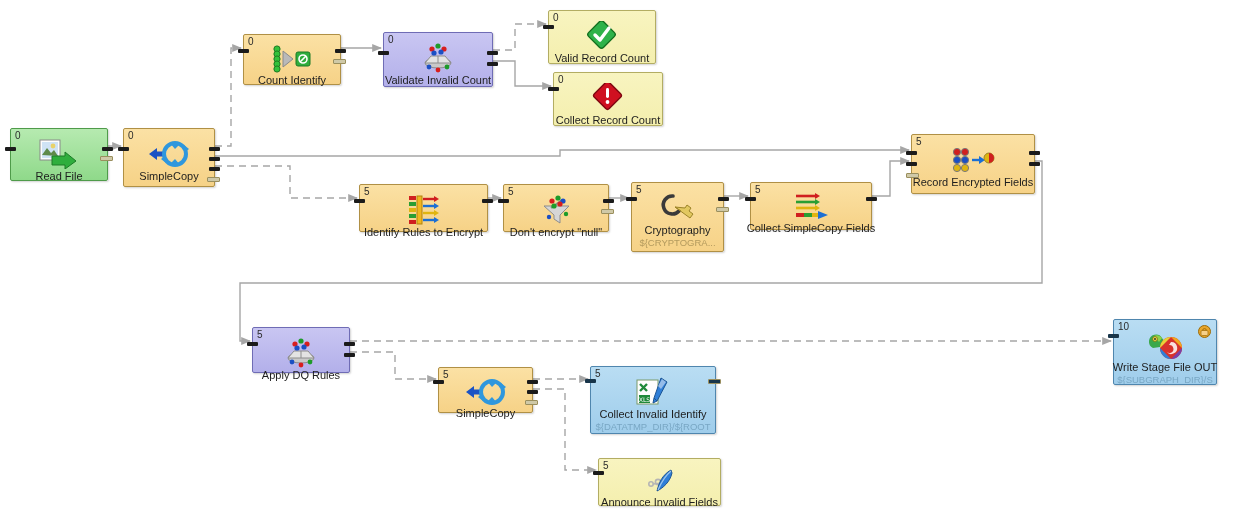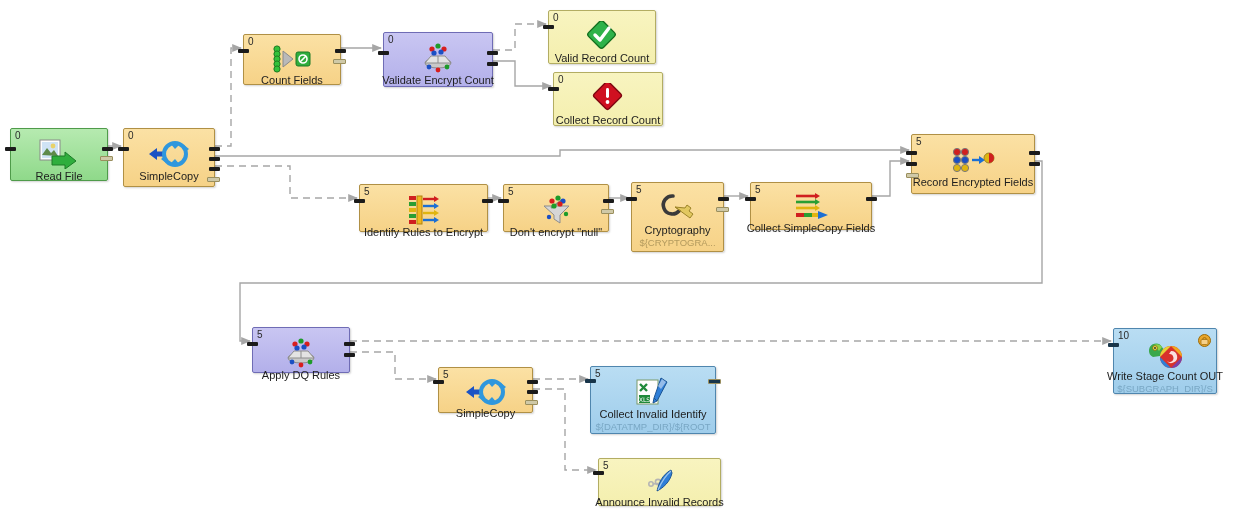--- a/index.html
+++ b/index.html
@@ -128,21 +128,21 @@
           <circle cx="6" cy="9" r="3.1" fill="#34c23a" stroke="#1d7a22"></circle>
           <circle cx="6" cy="14" r="3.1" fill="#34c23a" stroke="#1d7a22"></circle>
           <circle cx="6" cy="19" r="3.1" fill="#34c23a" stroke="#1d7a22"></circle>
           <circle cx="6" cy="24" r="3.1" fill="#34c23a" stroke="#1d7a22"></circle>
         <path d="M12 6 L22 14 L12 22 Z" fill="#b9b9b9" stroke="#8a8a8a"></path>
         <rect x="25" y="7" width="14" height="14" rx="2" fill="#2fae3d" stroke="#1c7a26"></rect>
         <circle cx="32" cy="14" r="4" fill="none" stroke="#ffffff" stroke-width="1.6"></circle>
         <line x1="29" y1="17" x2="35" y2="11" stroke="#ffffff" stroke-width="1.6"></line>
       </svg>
       </div>
-      <div class="ttl">Count Fields</div>
+      <div class="ttl">Count Identify</div>
       <div class="port inp" style="top: 14px;"></div>
       <div class="port outp" style="top: 14px;"></div>
       <div class="port outp light" style="top: 24px;"></div>
     </div>
     <div class="node f-purple" style="left: 383px; top: 32px; width: 110px; height: 55px;">
       <div class="hdr">0</div>
       <div class="ico">
       <svg width="46" height="30" viewBox="0 0 46 30">
         <ellipse cx="23" cy="20" rx="13" ry="5" fill="#c9c9c9" stroke="#8d8d8d"></ellipse>
         <path d="M10 20 L16 13 L30 13 L36 20 Z" fill="#e3e3e3" stroke="#8d8d8d"></path>
@@ -150,21 +150,21 @@
         <circle cx="17" cy="6" r="2.6" fill="#d81e1e"></circle>
         <circle cx="23" cy="3" r="2.6" fill="#1d9b2a"></circle>
         <circle cx="29" cy="6" r="2.6" fill="#d81e1e"></circle>
         <circle cx="26" cy="9" r="2.6" fill="#1b4fc4"></circle>
         <circle cx="19" cy="10" r="2.6" fill="#1b4fc4"></circle>
         <circle cx="14" cy="24" r="2.4" fill="#1b4fc4"></circle>
         <circle cx="23" cy="27" r="2.4" fill="#d81e1e"></circle>
         <circle cx="32" cy="24" r="2.4" fill="#1d9b2a"></circle>
       </svg>
       </div>
-      <div class="ttl">Validate Encrypt Count</div>
+      <div class="ttl">Validate Invalid Count</div>
       <div class="port inp" style="top: 18px;"></div>
       <div class="port outp" style="top: 18px;"></div>
       <div class="port outp" style="top: 29px;"></div>
     </div>
     <div class="node f-pale" style="left: 548px; top: 10px; width: 108px; height: 54px;">
       <div class="hdr">0</div>
       <div class="ico">
       <svg width="34" height="30" viewBox="0 0 34 30">
         <rect x="6" y="3" width="21" height="21" rx="3" transform="rotate(45 16.5 13.5)" fill="#2eb24a" stroke="#14701f" stroke-width="1.4"></rect>
         <path d="M10 14 L15 19 L24 7" fill="none" stroke="#ffffff" stroke-width="3.4" stroke-linecap="round" stroke-linejoin="round"></path>
@@ -353,24 +353,24 @@
       <div class="hdr">5</div>
       <div class="ico">
       <svg width="44" height="26" viewBox="0 0 44 26">
         <path d="M15 15 L24 14" stroke="#b5b5b5" stroke-width="1.6"></path>
         <circle cx="13" cy="15" r="2.2" fill="none" stroke="#b5b5b5" stroke-width="1.6"></circle>
         <circle cx="20" cy="13" r="2.6" fill="none" stroke="#b5b5b5" stroke-width="1.6"></circle>
         <path d="M33 1 C24 6 21 14 19 22 C25 19 32 13 34 4 Z" fill="#2f7fd8" stroke="#1c5493"></path>
         <path d="M33 2 C27 7 23 14 20 21" stroke="#9ec6ec" stroke-width="1.2" fill="none"></path>
       </svg>
       </div>
-      <div class="ttl">Announce Invalid Records</div>
+      <div class="ttl">Announce Invalid Fields</div>
       <div class="port inp" style="top: 12px;"></div>
     </div>
-    <div class="node f-blue" style="left: 1113px; top: 328px; width: 104px; height: 66px;">
+    <div class="node f-blue" style="left: 1113px; top: 319px; width: 104px; height: 66px;">
       <div class="hdr">10</div>
       <div class="warnbadge">
       <svg width="13" height="13" viewBox="0 0 13 13">
         <circle cx="6.5" cy="6.5" r="6" fill="#e9a62a" stroke="#9b6a08"></circle>
         <rect x="3" y="5.5" width="7" height="5" rx="1.2" fill="#f6d089" stroke="#9b6a08" stroke-width=".7"></rect>
         <path d="M4.6 5.5 a1.9 1.9 0 0 1 3.8 0" fill="none" stroke="#9b6a08" stroke-width=".9"></path>
       </svg></div>
       <div class="ico">
       <svg width="40" height="30" viewBox="0 0 40 30">
         <path d="M4 11 a7 7 0 0 1 13 -3 l3 4 -5 5 -7 1 a7 7 0 0 1 -4 -7 Z" fill="#3aa84b"></path>
@@ -378,17 +378,17 @@
         <circle cx="10" cy="9" r="2.4" fill="#f3e45a" stroke="#8a7b10"></circle>
         <circle cx="10" cy="9" r=".9" fill="#222"></circle>
         <circle cx="26" cy="18" r="11" fill="#d8322c"></circle>
         <path d="M26 7 a11 11 0 0 1 11 11 Z" fill="#f0a81e"></path>
         <path d="M15 18 a11 11 0 0 1 11 -11 Z" fill="#e8d238"></path>
         <path d="M26 29 a11 11 0 0 1 -11 -11 Z" fill="#2f7fd8"></path>
         <path d="M37 18 a11 11 0 0 1 -11 11 Z" fill="#7a3fa8"></path>
         <path d="M26 12 a6 6 0 1 1 -5 9 a4 4 0 1 0 3 -6" fill="#ffffff" opacity=".85"></path>
       </svg>
       </div>
-      <div class="ttl">Write Stage Count OUT</div>
+      <div class="ttl">Write Stage File OUT</div>
       <div class="sub" style="white-space: normal; word-break: break-all; max-height: 22px; overflow: hidden;">${SUBGRAPH_DIR}/SwitchableFileWr...</div>
       <div class="port inp blue" style="top: 14px;"></div>
     </div>
   </div>
 
 </body></html>

